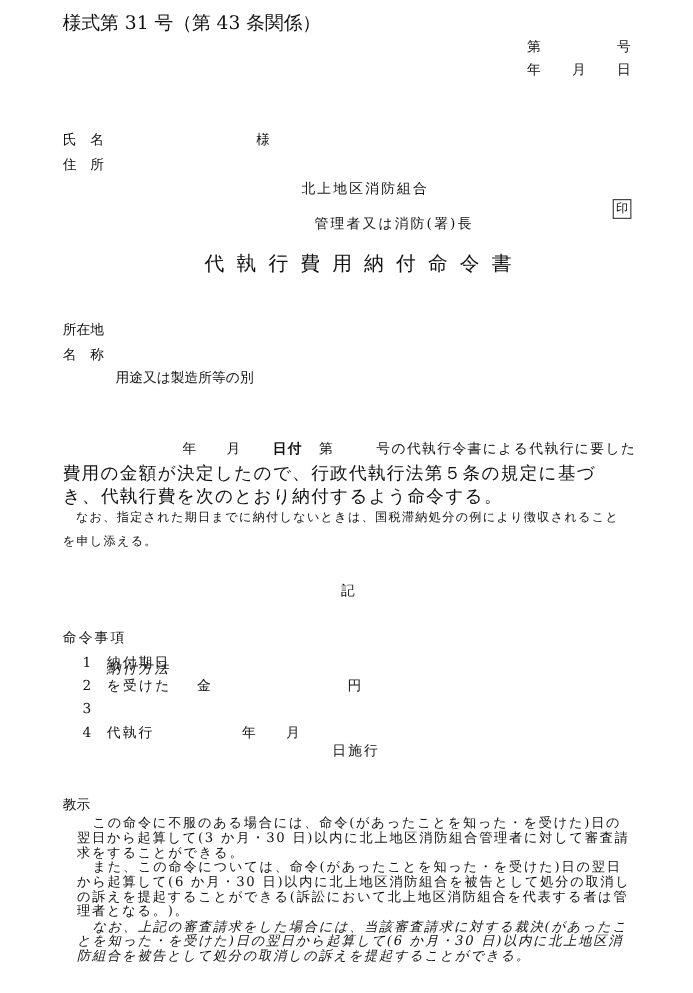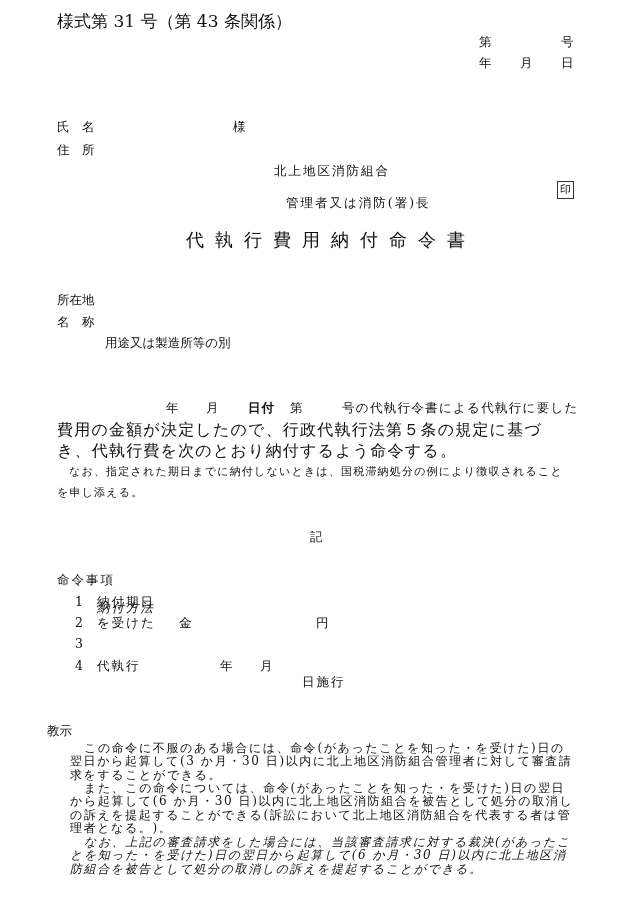--- a/index.html
+++ b/index.html
@@ -68,16 +68,16 @@
 
 <div class="abs" style="left:75px; top:638px;">3</div>
 <div class="abs sp" style="left:97px; top:602px;font-style:italic;">納付方法</div>
 
 <div class="abs" style="left:75px; top:660px;">4</div>
 <div class="abs sp" style="left:97px; top:660px;">代執行</div>
 <div class="abs" style="left:220px; top:660px;">年</div>
 <div class="abs" style="left:260px; top:660px;">月</div>
 <div class="abs sp" style="left:302px; top:660px;margin-top:16px;">日施行</div>
 
-<div class="abs" style="left:47px; top:725px;">教示</div>
+<div class="abs" style="left:57px; top:725px;">教示</div>
 <div class="kyouji" style="top:742px;">この命令に不服のある場合には、命令(があったことを知った・を受けた)日の翌日から起算して(3 か月・30 日)以内に北上地区消防組合管理者に対して審査請求をすることができる。</div>
 <div class="kyouji" style="top:782px;">また、この命令については、命令(があったことを知った・を受けた)日の翌日から起算して(6 か月・30 日)以内に北上地区消防組合を被告として処分の取消しの訴えを提起することができる(訴訟において北上地区消防組合を代表する者は管理者となる。)。</div>
 <div class="kyouji" style="top:836px;font-style:italic;">なお、上記の審査請求をした場合には、当該審査請求に対する裁決(があったことを知った・を受けた)日の翌日から起算して(6 か月・30 日)以内に北上地区消防組合を被告として処分の取消しの訴えを提起することができる。</div>
 
 </body></html>

